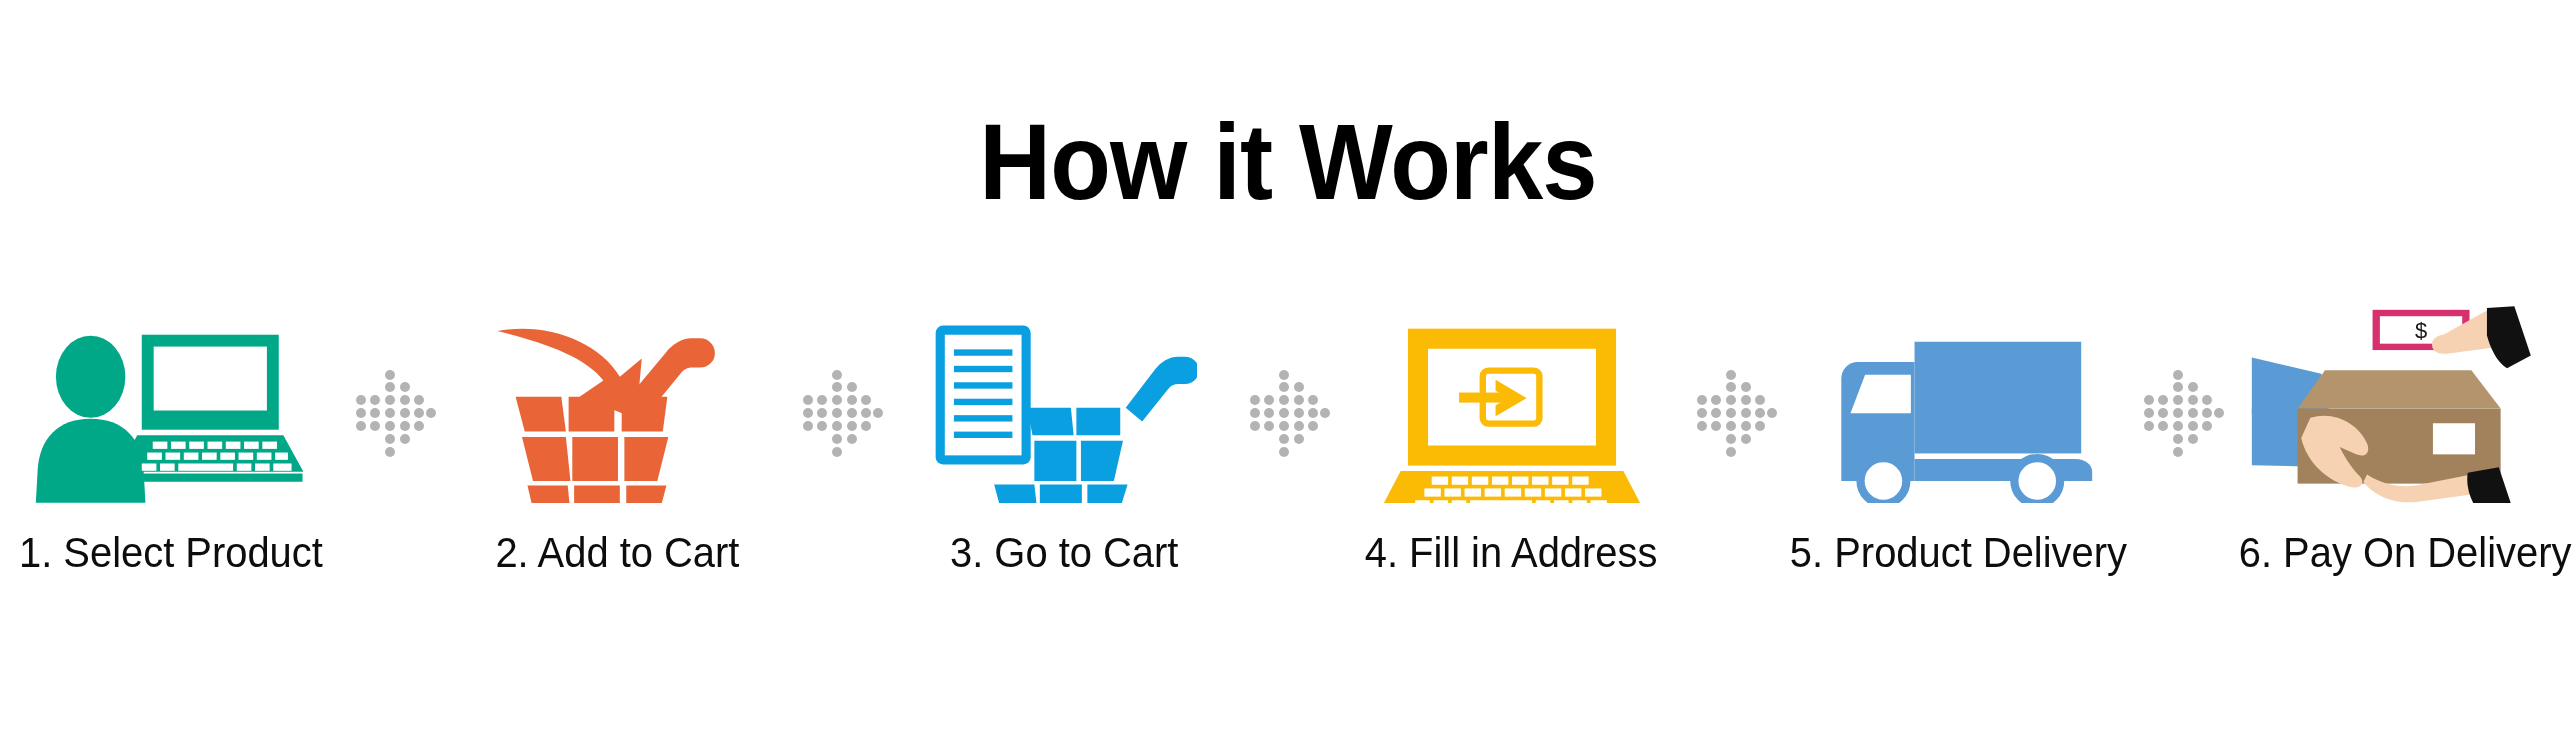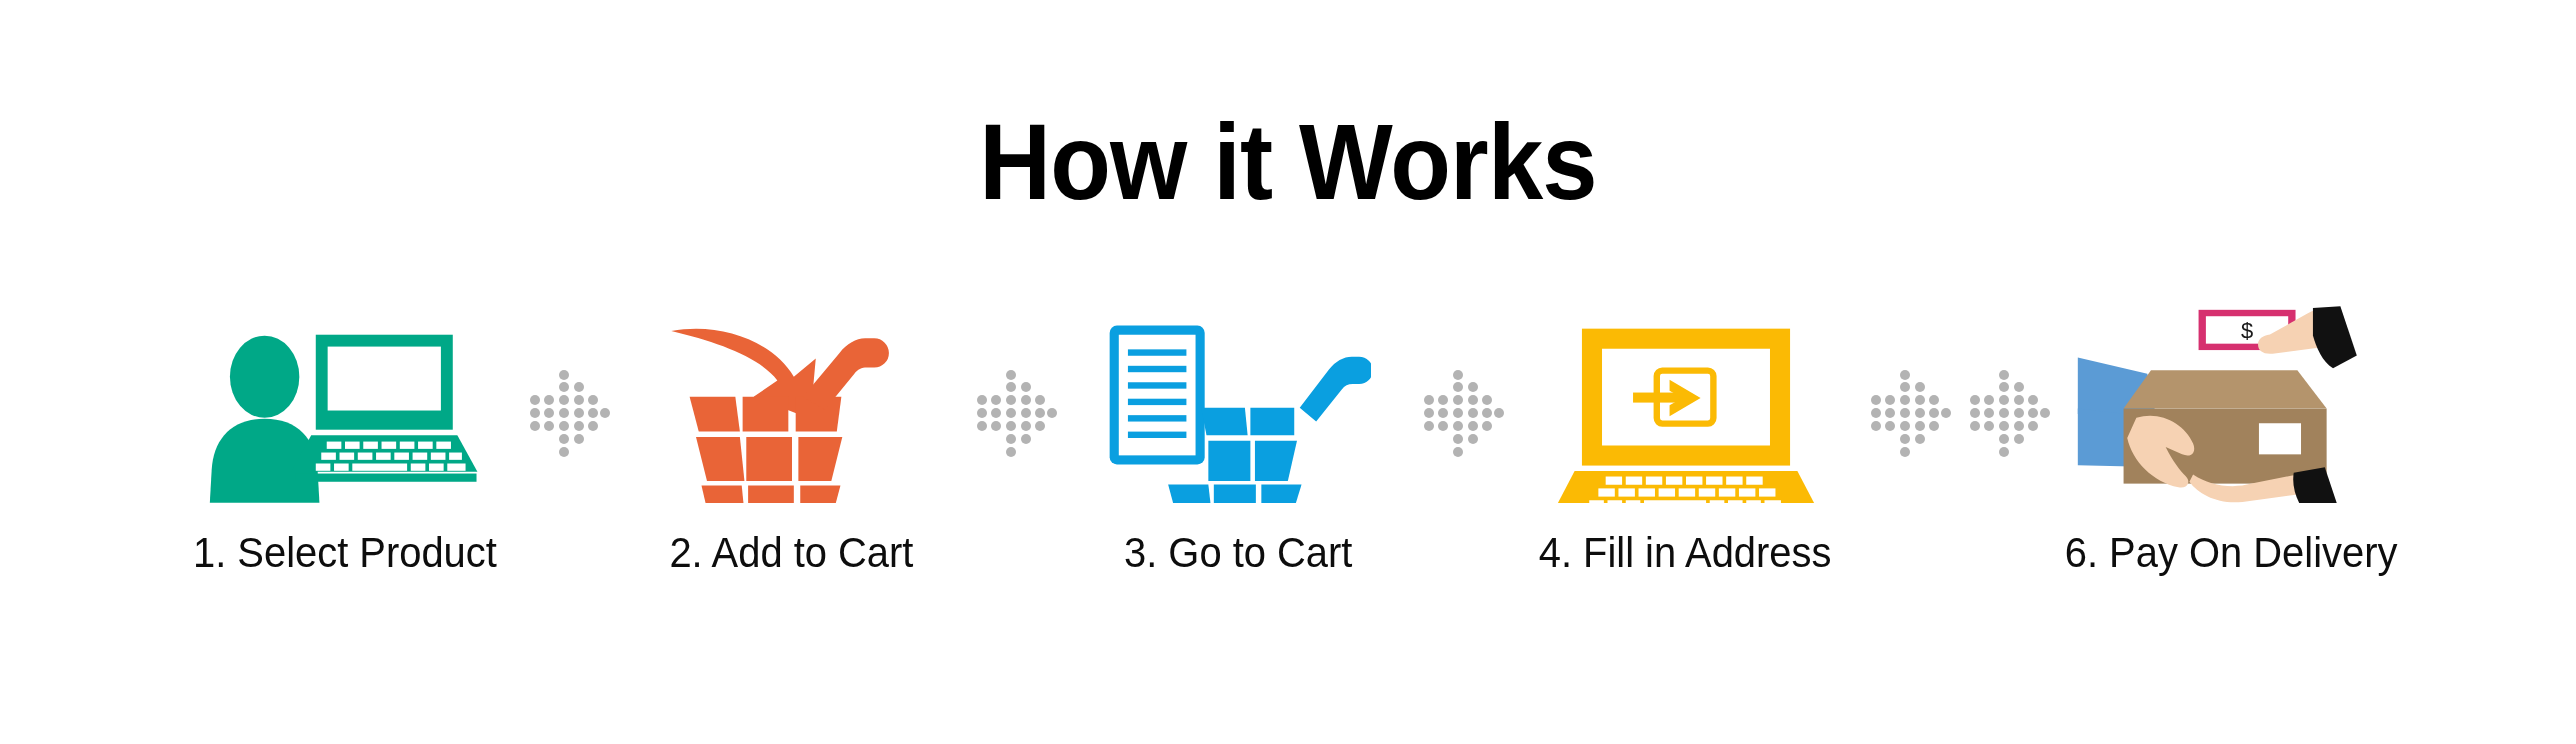--- a/index.html
+++ b/index.html
@@ -332,20 +332,37 @@
         <i style="left:18.3px;top:51px"></i>
         <i style="left:33px;top:51px"></i>
         <i style="left:48px;top:51px"></i>
         <i style="left:62px;top:51px"></i>
       <i style="left:33px;top:64px"></i>
         <i style="left:48px;top:64px"></i>
       <i style="left:33px;top:77px"></i>
     </div>
   </div>
 
+  <div class="step">
+    <div class="icon-box">
+      <svg width="293" height="165" viewBox="0 0 320 180">
+        <g fill="#5b9bd5">
+          <rect x="112" y="4" width="182" height="122"></rect>
+          <path d="M112 132 h176 c10 0 18 6 18 14 v10 h-194 z"></path>
+          <path d="M32 44 c0 -10 8 -18 18 -18 h62 v130 h-80 z"></path>
+          <path d="M58 40 h50 v42 h-66 z" fill="#ffffff"></path>
+        </g>
+        <g fill="#ffffff" stroke="#5b9bd5" stroke-width="9">
+          <circle cx="78" cy="156" r="25"></circle>
+          <circle cx="246" cy="156" r="25"></circle>
+        </g>
+      </svg>
+    </div>
+    <div class="step-label">5. Product Delivery</div>
+  </div>
 
   <div class="sep">
     <div class="dot-arrow">
       <i style="left:33px;top:0"></i>
       <i style="left:33px;top:12.8px"></i>
         <i style="left:48px;top:12.8px"></i>
       <i style="left:3.7px;top:25.6px"></i>
         <i style="left:18.3px;top:25.6px"></i>
         <i style="left:33px;top:25.6px"></i>
         <i style="left:48px;top:25.6px"></i>

